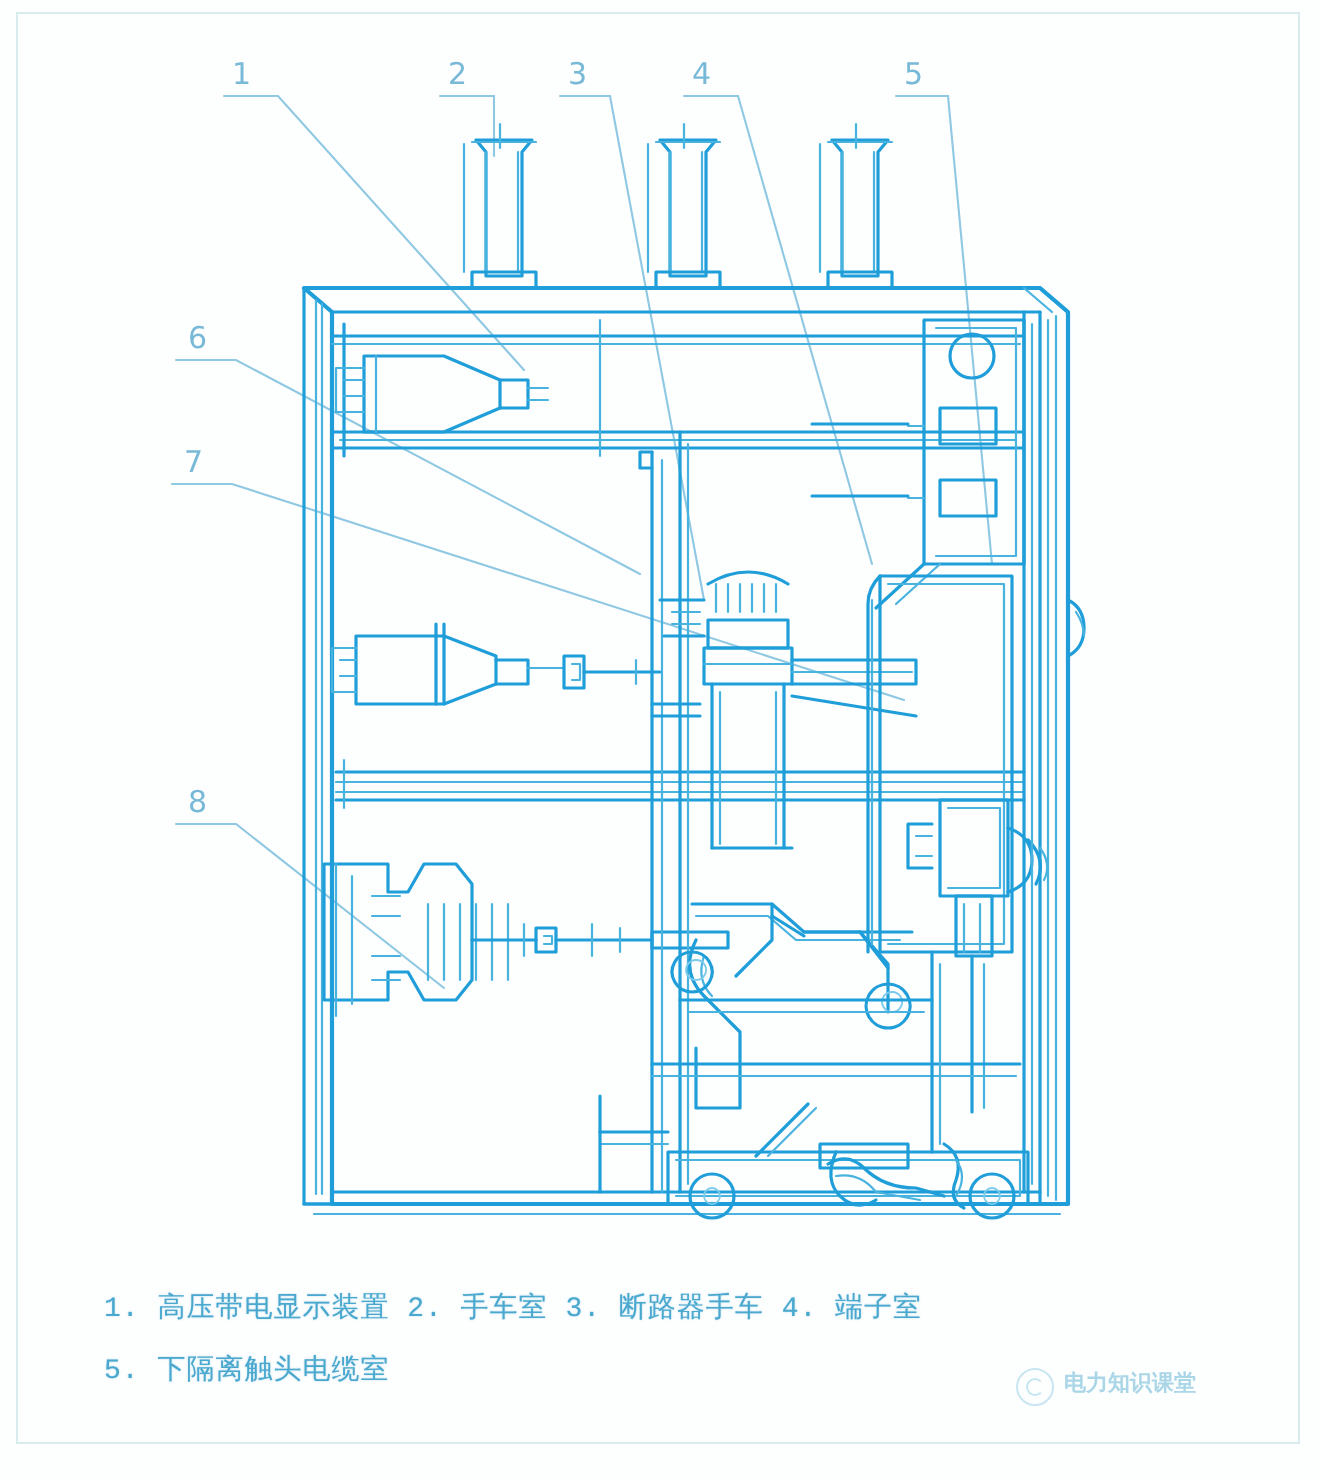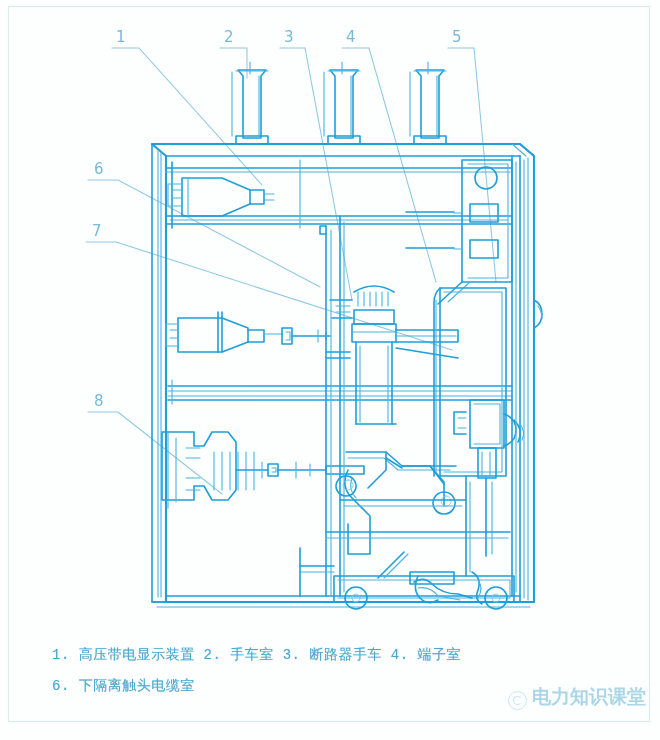--- a/index.html
+++ b/index.html
@@ -57,25 +57,25 @@
     font-size: 16px;
     font-weight: bold;
     letter-spacing: 0.5px;
     white-space: nowrap;
   }
   .watermark {
     position: absolute;
     left: 508px;
     top: 684px;
     display: flex;
-    align-items: flex-end;
+    align-items: flex-start;
     gap: 5px;
     color: #9dd0e4;
     font-family: "DejaVu Sans", "Liberation Sans", sans-serif;
-    font-size: 19px;
+    font-size: 11px;
     font-weight: bold;
     opacity: 0.85;
     white-space: nowrap;
     pointer-events: none;
   }
   .watermark-logo {
     width: 17px;
     height: 17px;
     border-radius: 50%;
     border: 1.5px solid #bfe2ef;
@@ -330,21 +330,21 @@
   <div class="num-label" style="left:224px; top:28px;">2</div>
   <div class="num-label" style="left:284px; top:28px;">3</div>
   <div class="num-label" style="left:346px; top:28px;">4</div>
   <div class="num-label" style="left:452px; top:28px;">5</div>
   <div class="num-label" style="left:94px; top:160px;">6</div>
   <div class="num-label" style="left:92px; top:222px;">7</div>
   <div class="num-label" style="left:94px; top:392px;">8</div>
 
   <div class="caption-block">
     <div class="caption-line">1. 高压带电显示装置   2. 手车室   3. 断路器手车   4. 端子室</div>
-    <div class="caption-line">6. 下隔离触头电缆室</div>
+    <div class="caption-line">5. 下隔离触头电缆室</div>
   </div>
 
 
   <div class="watermark">
     <span class="watermark-logo"></span>
     <span>电力知识课堂</span>
   </div>
 
 </div>
 

